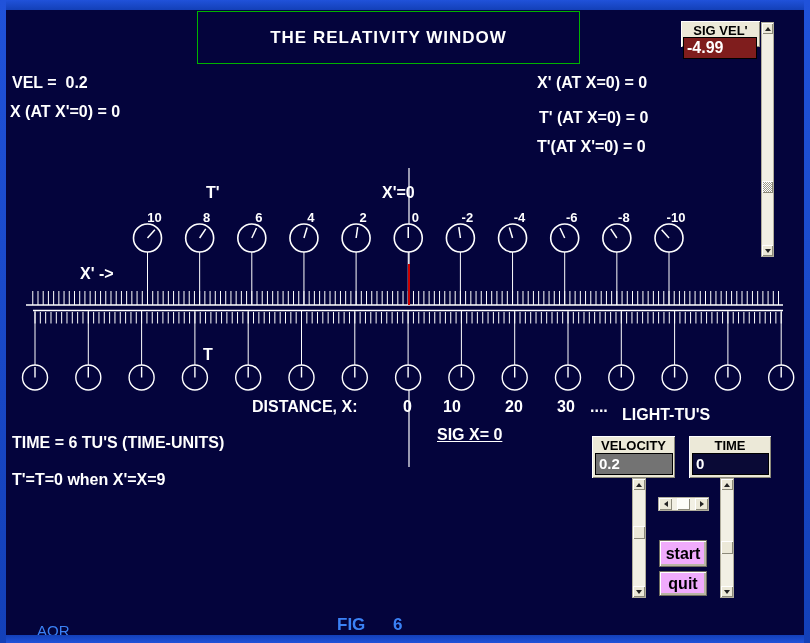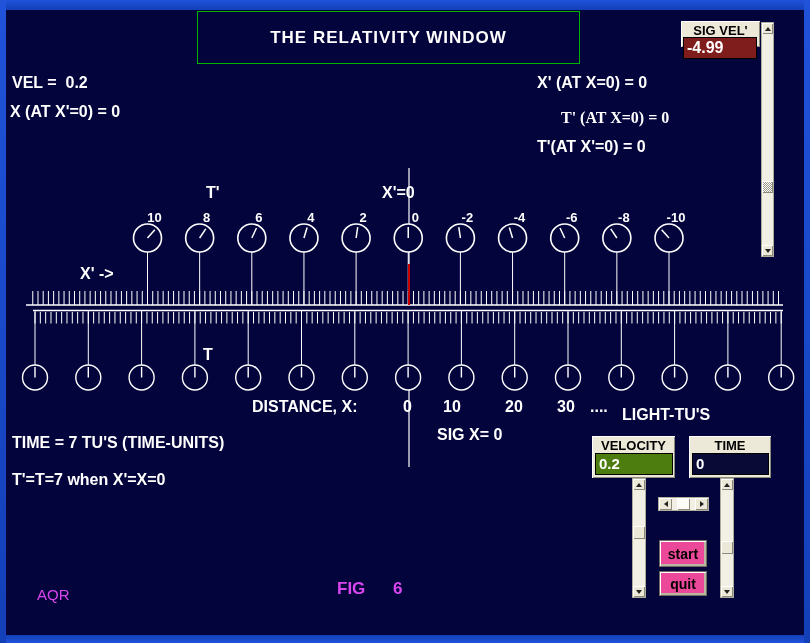--- a/index.html
+++ b/index.html
@@ -35,27 +35,27 @@
   .sb-thumb{position:absolute;left:0;right:0;height:13px;background:#ECE9D8;box-shadow:inset 1px 1px 0 #FFF, inset -1px -1px 0 #8C8A7A;}
   .sb-thumb.checker{background:repeating-conic-gradient(#FFFFFF 0% 25%, #9B998A 0% 50%) 0 0 / 2px 2px;}
   .hsb .sb-thumb{top:0;bottom:0;left:auto;height:auto;width:13px;background:#FDFDF8;}
   .tri{width:0;height:0;}
   .tri.up{border-left:3px solid transparent;border-right:3px solid transparent;border-bottom:4px solid #222;}
   .tri.down{border-left:3px solid transparent;border-right:3px solid transparent;border-top:4px solid #222;}
   .tri.lft{border-top:3px solid transparent;border-bottom:3px solid transparent;border-right:4px solid #222;}
   .tri.rgt{border-top:3px solid transparent;border-bottom:3px solid transparent;border-left:4px solid #222;}
 
   .btn{
-    position:absolute;background:#ec4899;border:1px solid #6F6D5F;
+    position:absolute;background:#f0abfc;border:1px solid #6F6D5F;
     box-shadow:inset 1px 1px 0 #FFF, inset -2px -2px 0 #B8B5A3;
-    color:#000;font-weight:bold;font-size:14px;
+    color:#000;font-weight:bold;font-size:16px;
     display:flex;align-items:center;justify-content:center;z-index:3;
     font-family:"Liberation Sans",sans-serif;
   }
-  .footer-text{position:absolute;color:#d946ef;z-index:3;}
+  .footer-text{position:absolute;color:#3b82f6;z-index:3;margin-top:36px;}
   svg#diagram{position:absolute;left:0;top:0;z-index:1;}
 </style>
 </head>
 <body>
 
 <div class="screen">
 
   <svg id="diagram" width="810" height="643">
       <line x1="26" y1="305" x2="783" y2="305" stroke="#FFFFFF" stroke-width="1.6"></line>
       <line x1="408.25" y1="291" x2="408.25" y2="305" stroke="#FFFFFF" stroke-width="1"></line>
@@ -445,21 +445,21 @@
   <div class="frame right"></div>
 
   <div class="title-box">
     <span>THE RELATIVITY WINDOW</span>
   </div>
 
   <div class="rtext" style="left:12px;top:74px;">VEL =  0.2</div>
   <div class="rtext" style="left:10px;top:103px;">X (AT X'=0) = 0</div>
 
   <div class="rtext" style="left:537px;top:74px;">X' (AT X=0) = 0</div>
-  <div class="rtext" style="left:561px;top:109px;font-family:Liberation Serif, serif;">T' (AT X=0) = 0</div>
+  <div class="rtext" style="left:539px;top:109px;">T' (AT X=0) = 0</div>
   <div class="rtext" style="left:537px;top:138px;">T'(AT X'=0) = 0</div>
 
   <div class="panel" style="left:681px;top:21px;width:79px;height:26px;">
     <div class="hdr">SIG VEL'</div>
     <div class="val-box" style="left:2px;top:16px;width:69px;height:20px;background:#7f1d1d;font-size:16px;">-4.99</div>
   </div>
 
   <div class="vsb" style="left:761px;top:22px;width:11px;height:233px;">
     <div class="sb-btn" style="top:0;">
         <div class="tri up"></div>
@@ -475,28 +475,28 @@
   <div class="small-label" style="left:80px;top:265px;">X' -&gt;</div>
   <div class="small-label" style="left:203px;top:346px;">T</div>
 
   <div class="small-label" style="left:252px;top:398px;">DISTANCE, X:</div>
   <div class="small-label" style="left:403px;top:398px;">0</div>
   <div class="small-label" style="left:443px;top:398px;">10</div>
   <div class="small-label" style="left:505px;top:398px;text-align:center;">20</div>
   <div class="small-label" style="left:557px;top:398px;">30</div>
   <div class="small-label" style="left:590px;top:398px;">....</div>
   <div class="small-label" style="left:622px;top:406px;">LIGHT-TU'S</div>
-  <div class="small-label" style="left:437px;top:426px;">SIG X= 0</div>
-
-  <div class="rtext" style="left:12px;top:434px;">TIME = 7 TU'S (TIME-UNITS)</div>
-  <div class="rtext" style="left:12px;top:471px;">T'=T=7 when X'=X=0</div>
+  <div class="small-label" style="left:437px;top:426px;text-decoration:underline;">SIG X= 0</div>
+
+  <div class="rtext" style="left:12px;top:434px;">TIME = 6 TU'S (TIME-UNITS)</div>
+  <div class="rtext" style="left:12px;top:471px;">T'=T=0 when X'=X=9</div>
 
   <div class="panel" style="left:592px;top:436px;width:83px;height:42px;">
     <div class="hdr">VELOCITY</div>
-    <div class="val-box" style="left:3px;top:17px;width:73px;height:20px;background:#4d7c0f;">0.2</div>
+    <div class="val-box" style="left:3px;top:17px;width:73px;height:20px;background:#737373;">0.2</div>
   </div>
 
   <div class="panel" style="left:689px;top:436px;width:82px;height:42px;">
     <div class="hdr">TIME</div>
     <div class="val-box" style="left:3px;top:17px;width:72px;height:20px;background:#0A0A36;">0</div>
   </div>
 
   <div class="vsb" style="left:632px;top:478px;width:12px;height:118px;">
     <div class="sb-btn" style="top:0;">
         <div class="tri up"></div>

